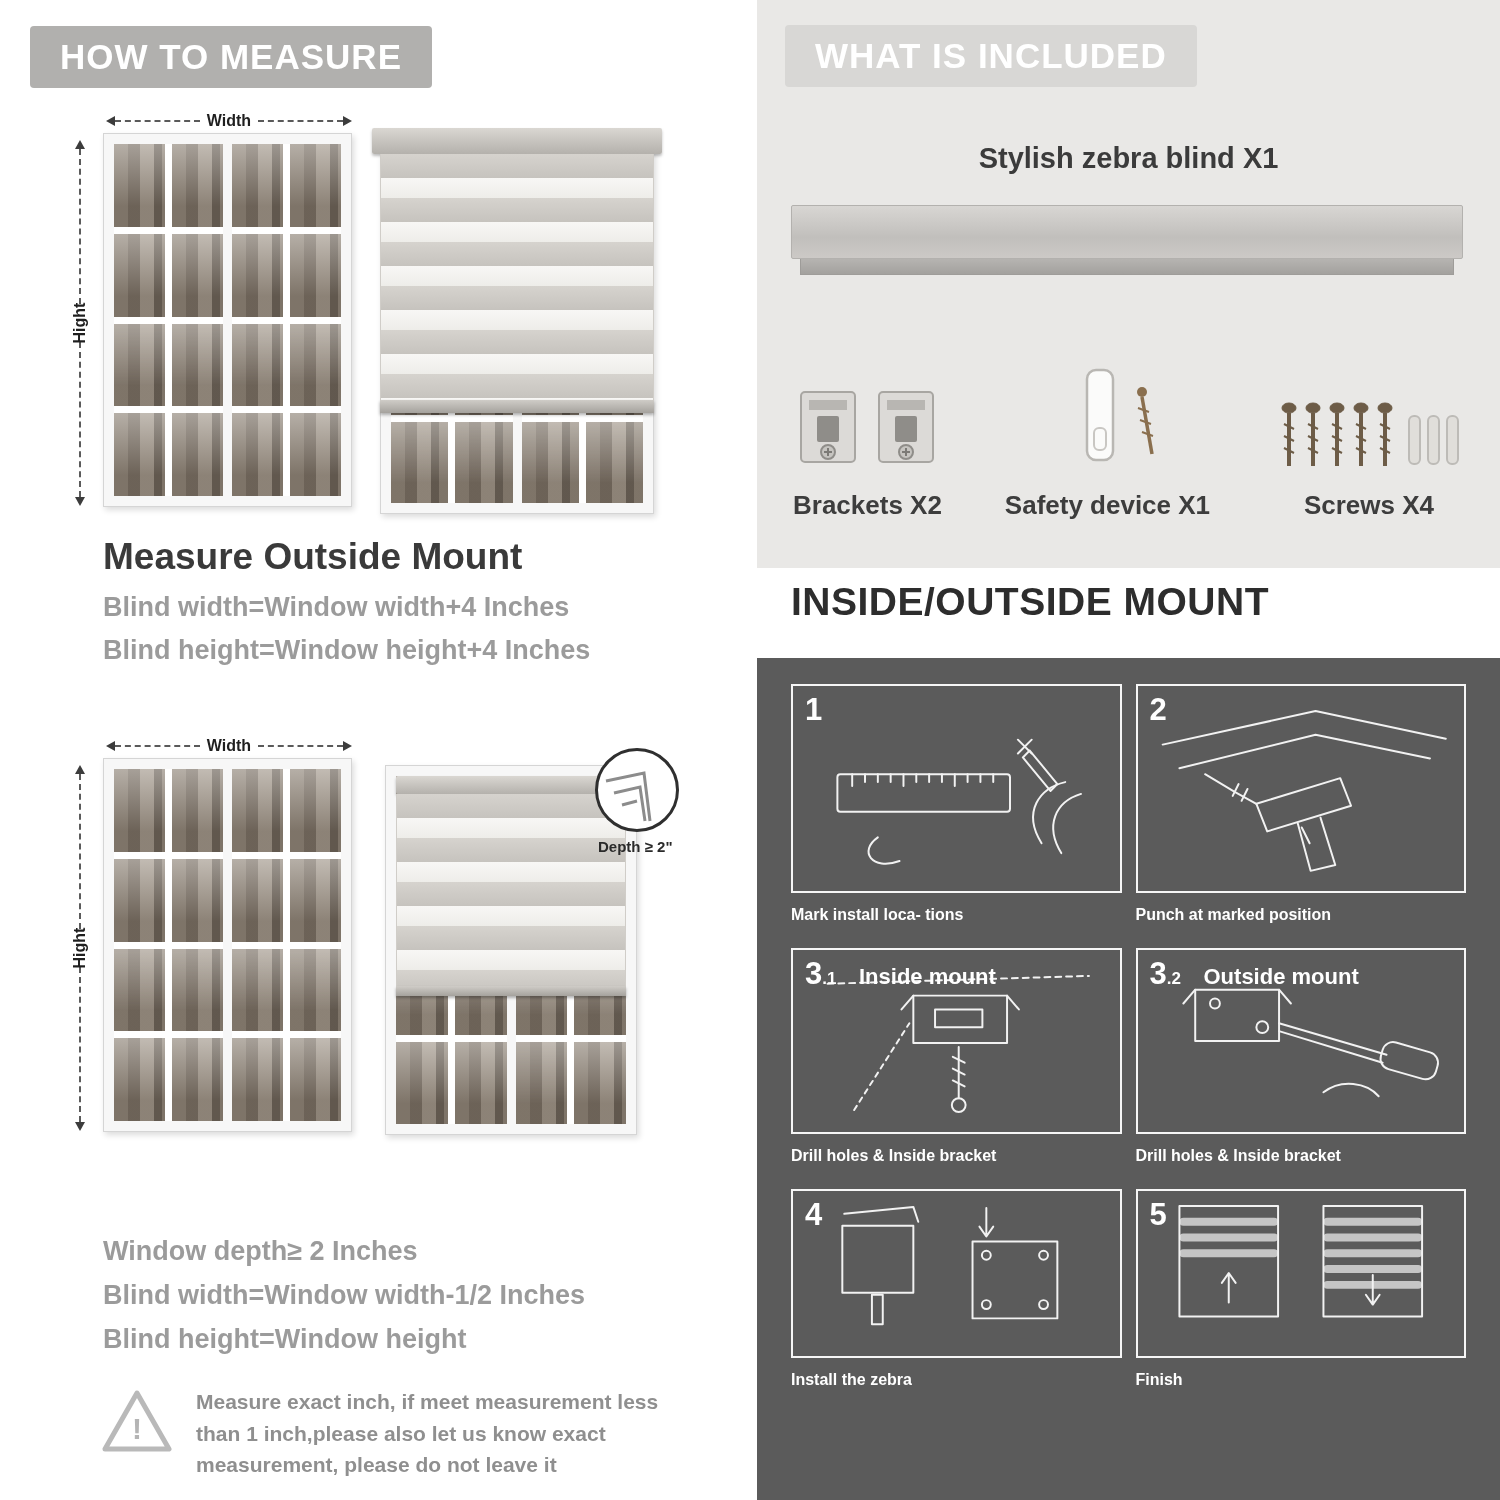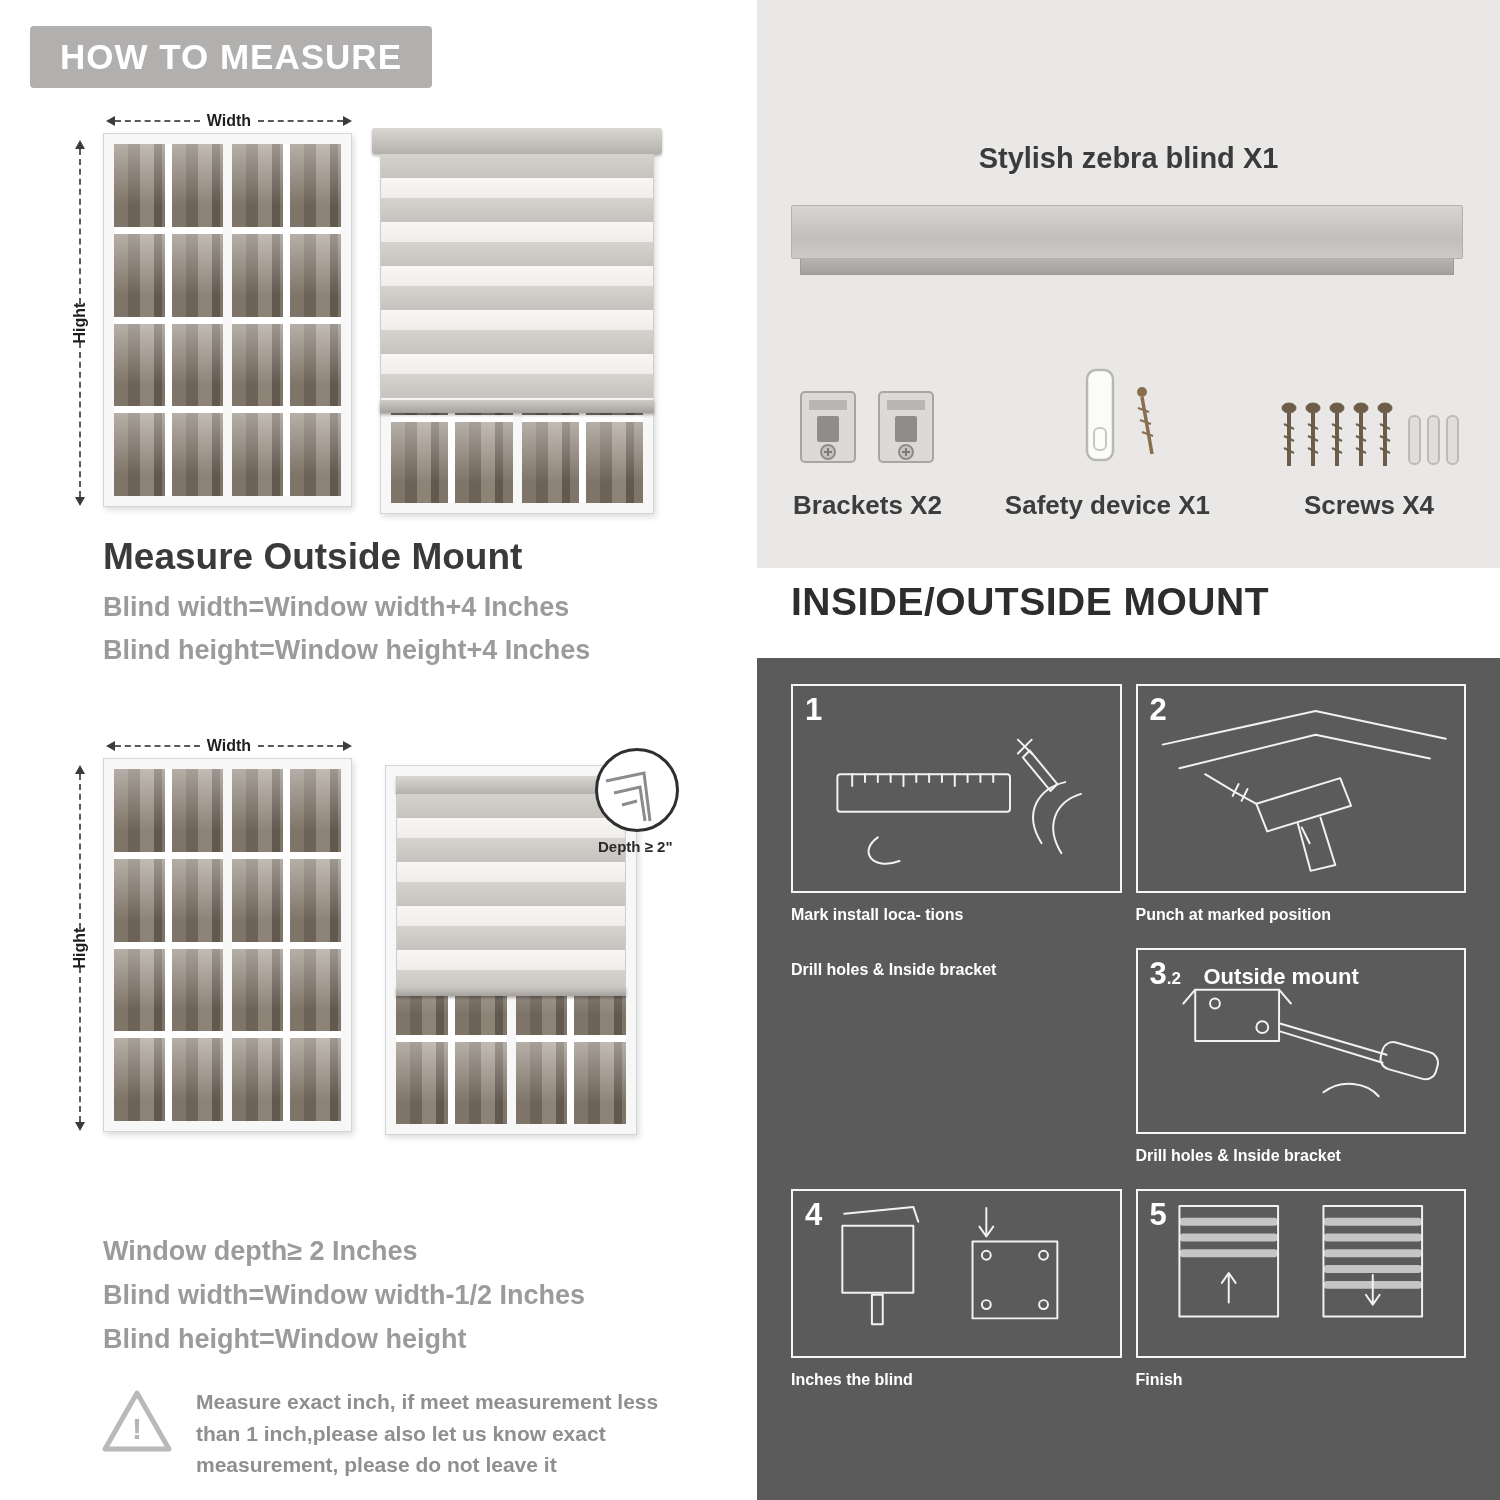--- a/index.html
+++ b/index.html
@@ -260,20 +260,23 @@
         <svg width="74" height="74" viewBox="0 0 74 74">
           <path d="M37 7 L69 63 L5 63 Z" fill="none" stroke="#b9b9b9" stroke-width="5" stroke-linejoin="round"></path>
         </svg>
         <span class="warn-bang">!</span>
       </span>
       <span class="warn-text">Measure exact inch, if meet measurement less than 1 inch,please also let us know exact measurement, please do not leave it</span>
     </div>
   </div>
 
   <div class="right-light">
+    <div class="pill pill-light" style="left:28px;top:25px;">
+      <span>WHAT IS INCLUDED</span>
+    </div>
 
     <div class="blind-name">Stylish zebra blind X1</div>
 
     <div class="headrail">
       <div class="hr-top"></div>
       <div class="hr-lip"></div>
     </div>
 
     <div class="hw-row">
       <div class="hw-col">
@@ -380,20 +383,36 @@
               <path d="M102 98 l-6 12 M111 103 l-6 12"></path>
               <path d="M185 132 L200 180 L175 186 L162 138"></path>
               <path d="M166 142 l8 16"></path>
             </g>
           </svg>
         </div>
         <div class="step-caption">Punch at marked position</div>
       </div>
 
       <div class="step">
+        <div class="step-box h2">
+          <span class="step-num"><span>3</span><span class="step-sub">.1</span></span>
+          <span class="step-label">Inside mount</span>
+          <svg class="step-art" viewBox="0 0 331 180">
+            <g stroke="#f2f2f2" fill="none" stroke-width="2" stroke-linecap="round" stroke-linejoin="round">
+              <path d="M35 32 L300 24" stroke-dasharray="6 5"></path>
+              <rect x="122" y="44" width="95" height="48"></rect>
+              <rect x="144" y="58" width="48" height="18"></rect>
+              <path d="M122 44 l-12 14 M217 44 l12 14"></path>
+              <path d="M168 96 L168 148"></path>
+              <path d="M162 106 l12 6 M162 118 l12 6 M162 130 l12 6"></path>
+              <circle cx="168" cy="155" r="7"></circle>
+              <path d="M62 160 L118 72" stroke-dasharray="5 5"></path>
+            </g>
+          </svg>
+        </div>
         <div class="step-caption">Drill holes &amp; Inside bracket</div>
       </div>
 
       <div class="step">
         <div class="step-box h2">
           <span class="step-num"><span>3</span><span class="step-sub">.2</span></span>
           <span class="step-label">Outside mount</span>
           <svg class="step-art" viewBox="0 0 331 180">
             <g stroke="#f2f2f2" fill="none" stroke-width="2" stroke-linecap="round" stroke-linejoin="round">
               <rect x="58" y="38" width="85" height="52"></rect>
@@ -420,21 +439,21 @@
               <rect x="80" y="104" width="11" height="30"></rect>
               <path d="M196 16 L196 42 M189 35 L196 45 L203 35"></path>
               <rect x="182" y="50" width="86" height="78"></rect>
               <circle cx="196" cy="64" r="4.5"></circle>
                 <circle cx="254" cy="64" r="4.5"></circle>
               <circle cx="196" cy="114" r="4.5"></circle>
                 <circle cx="254" cy="114" r="4.5"></circle>
             </g>
           </svg>
         </div>
-        <div class="step-caption">Inches the blind</div>
+        <div class="step-caption">Install the zebra</div>
       </div>
 
       <div class="step">
         <div class="step-box h3">
           <span class="step-num"><span>5</span><span class="step-sub"></span></span>
           <span class="step-label"></span>
           <svg class="step-art" viewBox="0 0 331 165">
             <g stroke="#f2f2f2" fill="none" stroke-width="2" stroke-linecap="round" stroke-linejoin="round">
               <rect x="42" y="14" width="100" height="112"></rect>
               <path d="M46 30 h92 M46 46 h92 M46 62 h92" stroke-width="8" opacity=".7"></path>

